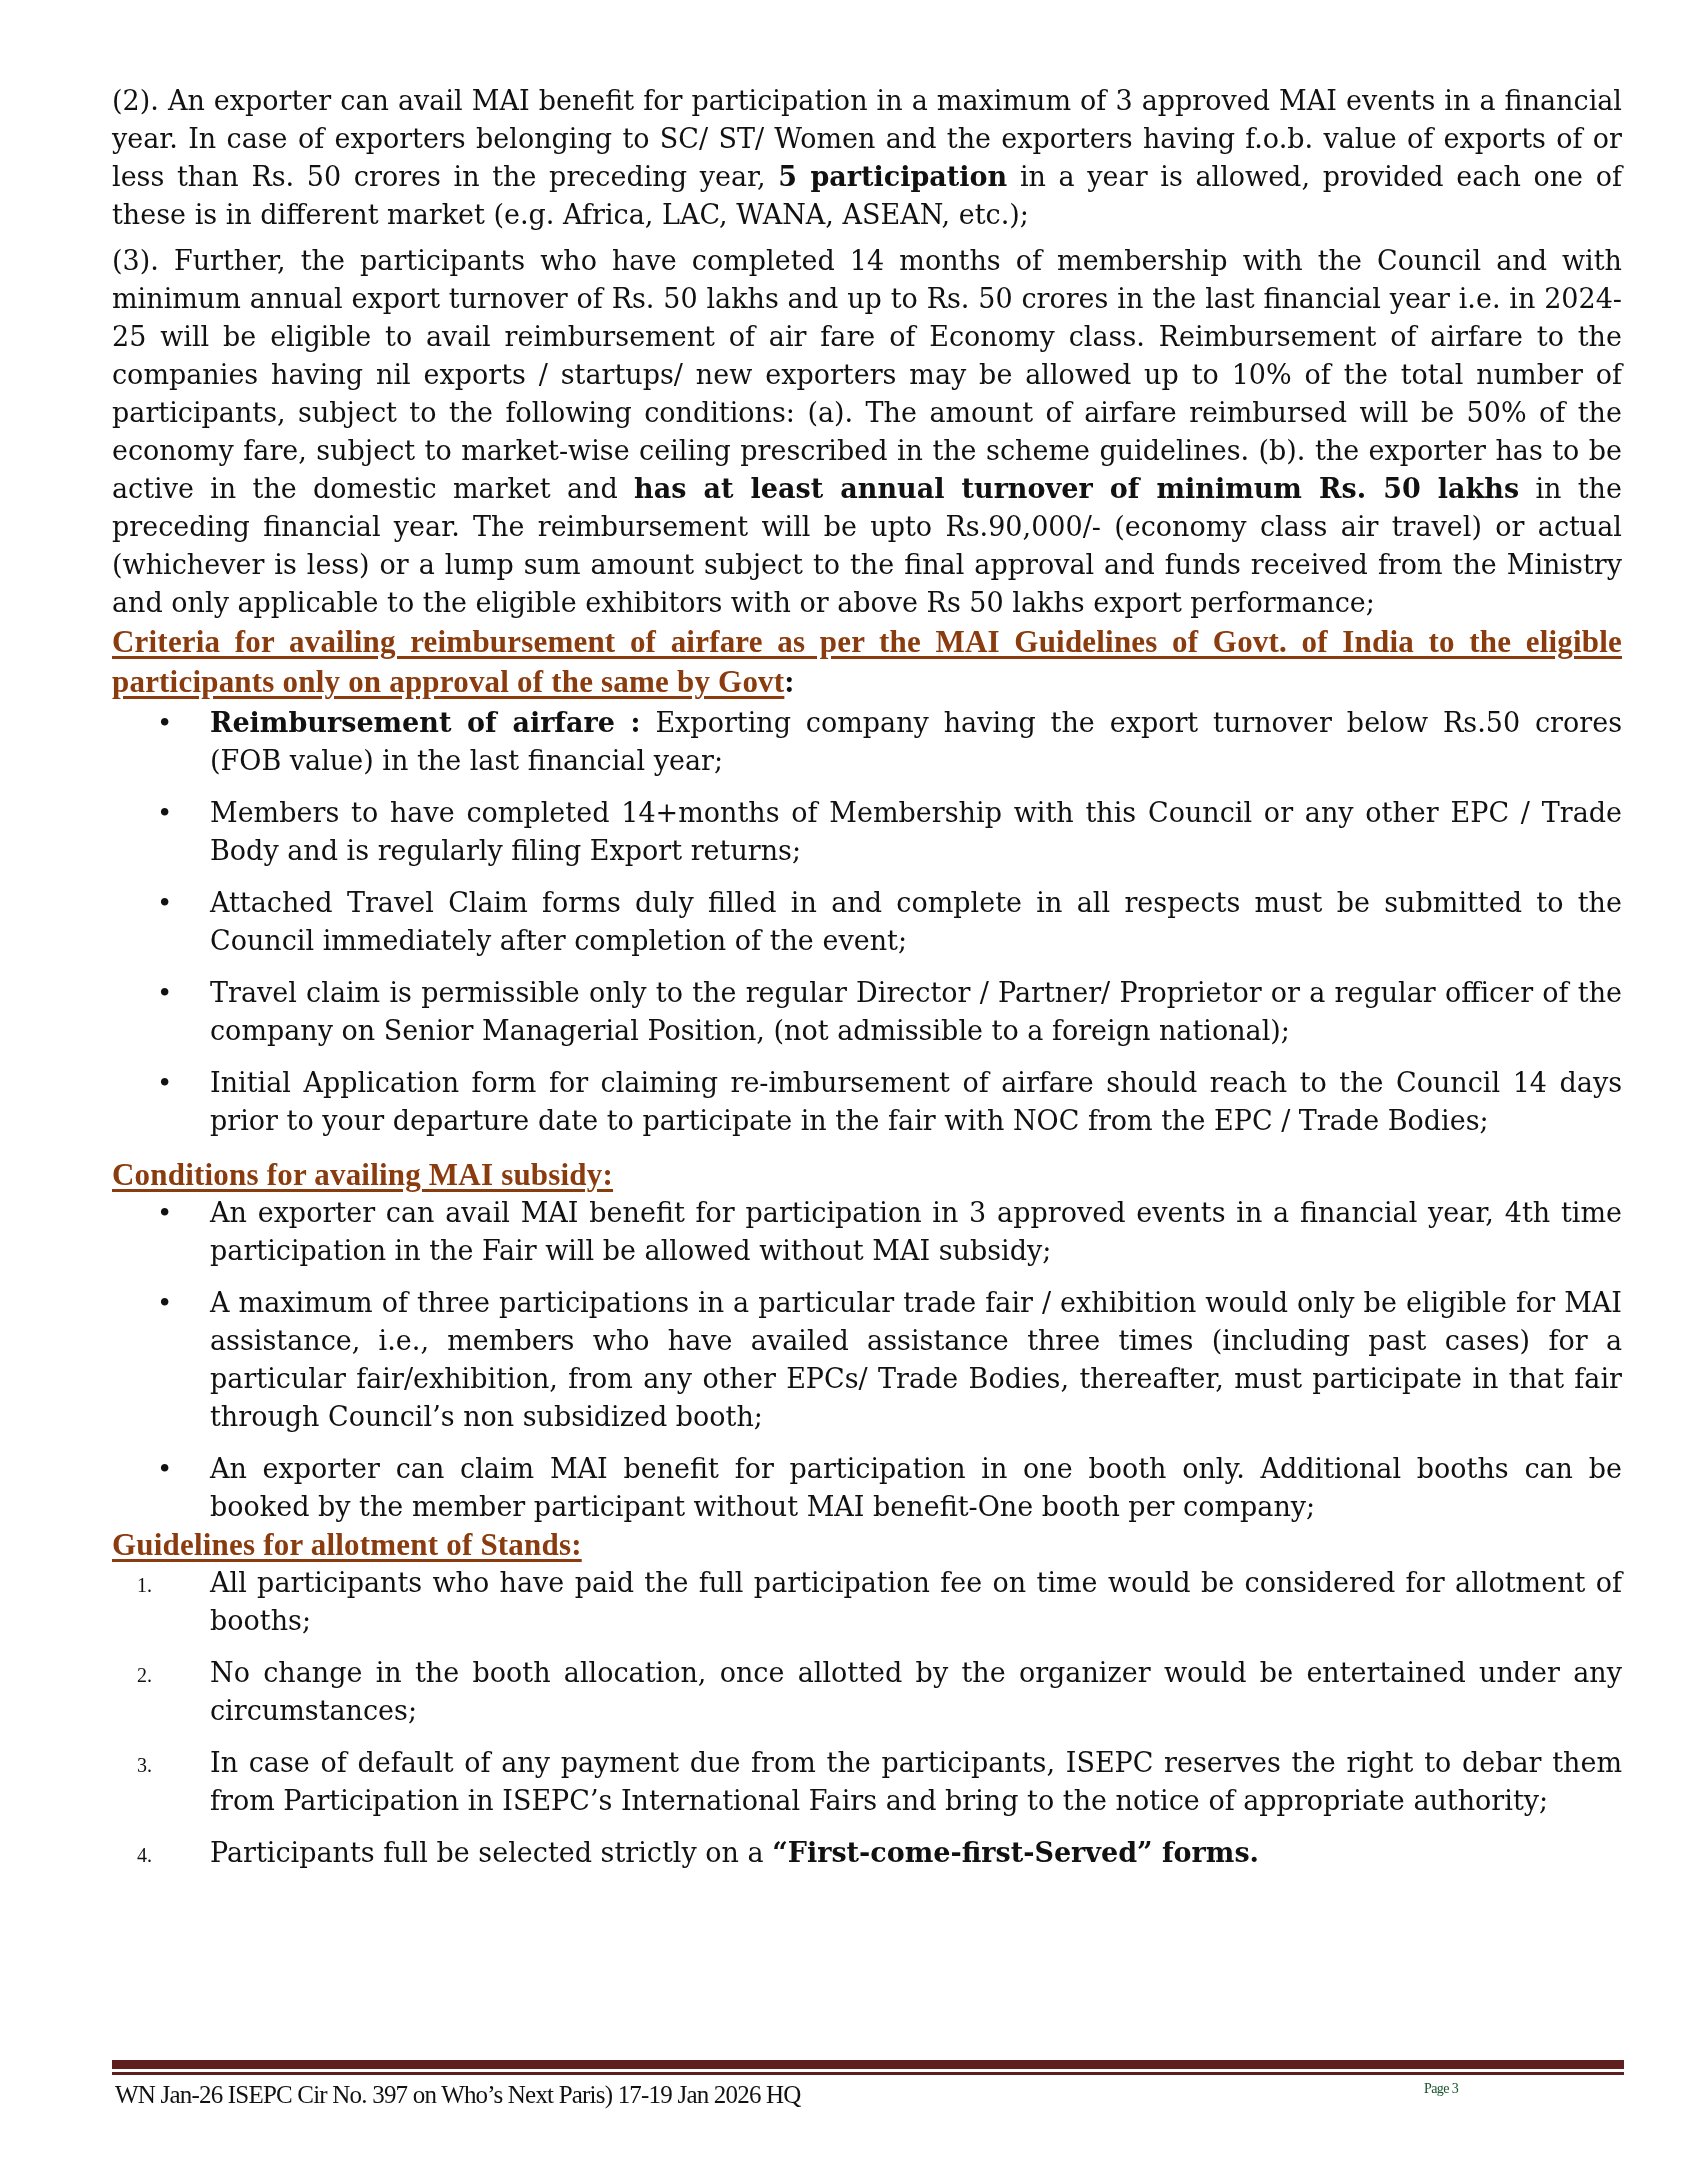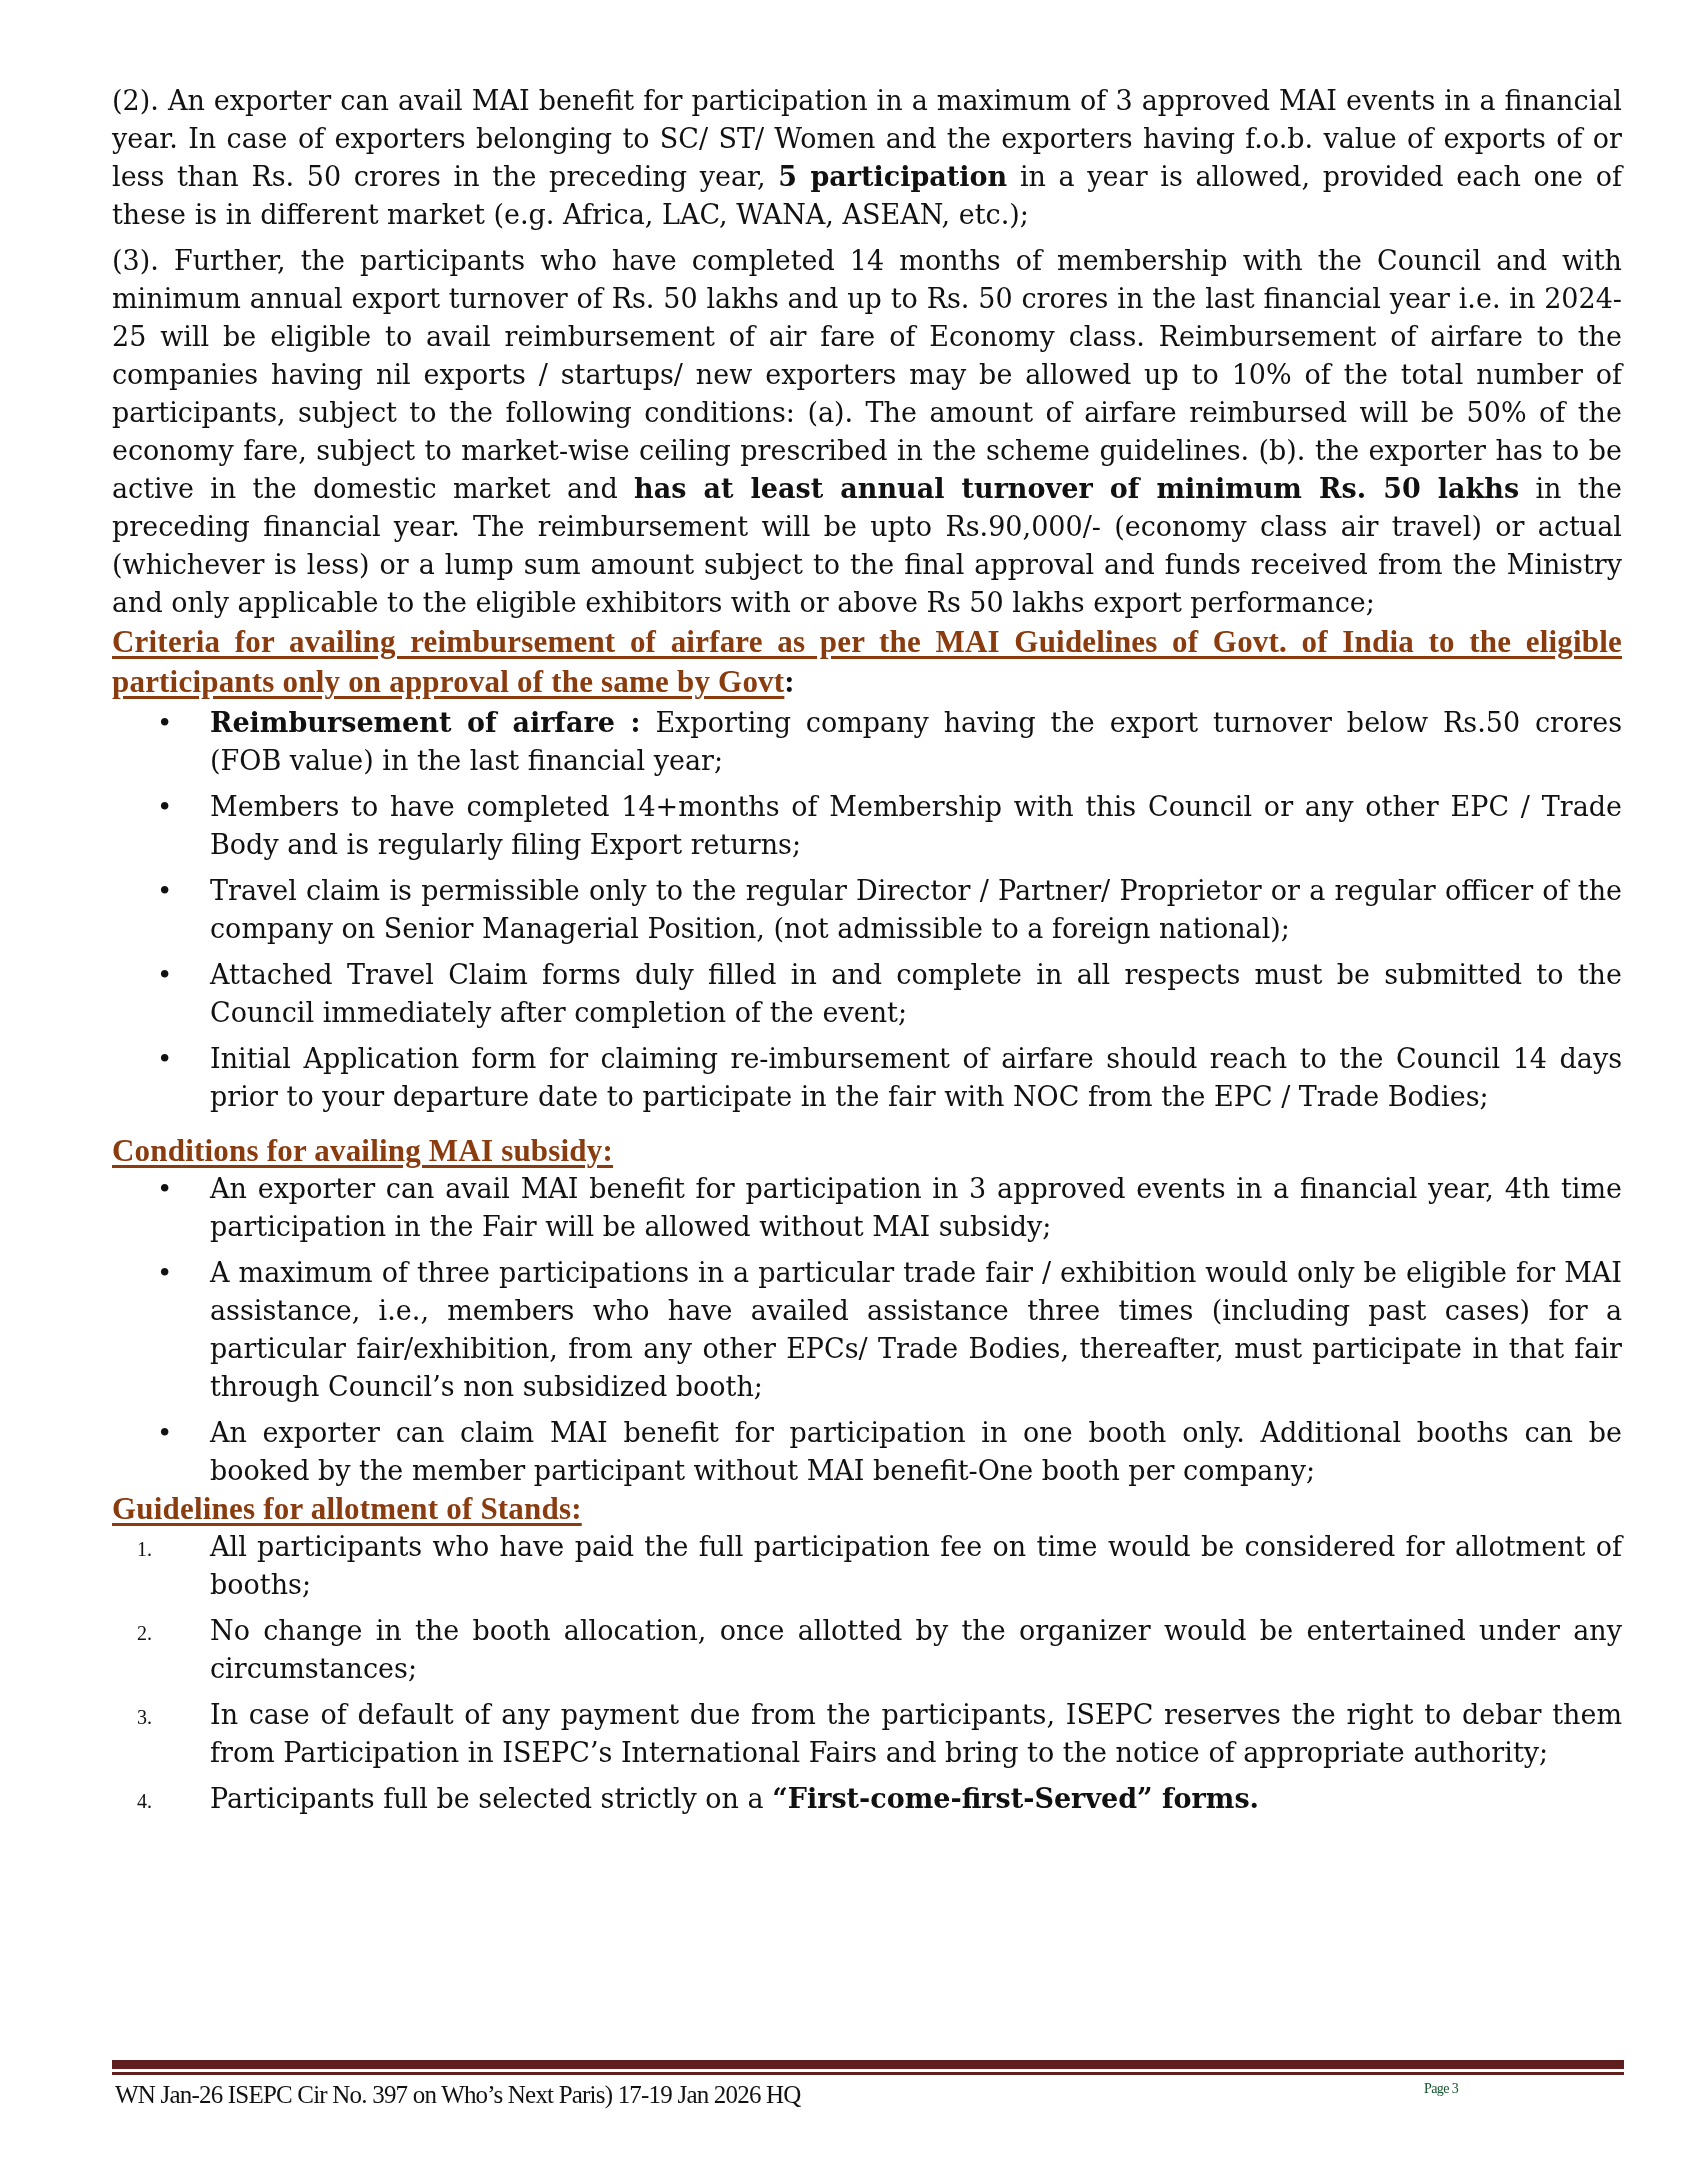--- a/index.html
+++ b/index.html
@@ -4,21 +4,21 @@
 <style>
   html, body { margin:0; padding:0; background:#ffffff; }
   body { width:1683px; height:2178px; position:relative; overflow:hidden;
          font-family:"DejaVu Serif", serif; color:#111; }
   .page { position:absolute; left:112px; top:82px; width:1510px; font-size:27px; line-height:38px; }
   p { margin:0; text-align:justify; }
   .para + .para { margin-top:8px; }
   .heading { color:#8a3c0f; font-weight:bold; text-decoration:underline; text-decoration-thickness:3px; text-underline-offset:4px; font-family:"Liberation Serif", serif; font-size:31px; letter-spacing:0.2px; }
   ul, ol { margin:0; padding:0; list-style:none; }
   li { position:relative; padding-left:98px; text-align:justify; }
-  li + li { margin-top:8px; }
+  li + li { margin-top:14px; }
   .bullet::before { content:"\2022"; position:absolute; left:45px; top:0; font-size:26px; }
   .num { position:absolute; left:25px; top:2px; font-size:20px; font-family:"Liberation Serif", serif; }
   b { font-weight:bold; }
   .footer-rule-thick { position:absolute; left:112px; top:2060px; width:1512px; height:9px; background:#5f1f1f; }
   .footer-rule-thin { position:absolute; left:112px; top:2072px; width:1512px; height:3px; background:#5f1f1f; }
   .footer-left { position:absolute; left:115px; top:2081px; font-family:Liberation Serif, serif; font-size:25px; letter-spacing:-0.8px; color:#111; }
   .footer-right { position:absolute; left:1424px; top:2081px; font-family:"Liberation Serif", serif; font-size:14px; letter-spacing:-0.6px; color:#14532d; }
 </style>
 </head>
 <body>
@@ -27,22 +27,22 @@
 
   <p class="para"><span>(2). An exporter can avail MAI benefit for participation in a maximum of 3 approved MAI events in a financial year. In case of exporters belonging to SC/ ST/ Women and the exporters having f.o.b. value of exports of or less than Rs. 50 crores in the preceding year, </span><b>5 participation</b><span> in a year is allowed, provided each one of these is in different market (e.g. Africa, LAC, WANA, ASEAN, etc.);</span></p>
 
   <p class="para"><span>(3). Further, the participants who have completed 14 months of membership with the Council and with minimum annual export turnover of Rs. 50 lakhs and up to Rs. 50 crores in the last financial year i.e. in 2024-25 will be eligible to avail reimbursement of air fare of Economy class. Reimbursement of airfare to the companies having nil exports / startups/ new exporters may be allowed up to 10% of the total number of participants, subject to the following conditions: (a). The amount of airfare reimbursed will be 50% of the economy fare, subject to market-wise ceiling prescribed in the scheme guidelines. (b). the exporter has to be active in the domestic market and </span><b>has at least annual turnover of minimum Rs. 50 lakhs</b><span> in the preceding financial year. The reimbursement will be upto Rs.90,000/- (economy class air travel) or actual (whichever is less) or a lump sum amount subject to the final approval and funds received from the Ministry and only applicable to the eligible exhibitors with or above Rs 50 lakhs export performance;</span></p>
 
   <p class="heading" style="margin-top:0; line-height:40px;"><span>Criteria for availing reimbursement of airfare as per the MAI Guidelines of Govt. of India to the eligible participants only on approval of the same by Govt</span><span style="text-decoration:none; display:inline-block; color:#111;">:</span></p>
 
   <ul style="margin-top:2px;">
     <li class="bullet"><b>Reimbursement of airfare :</b><span> Exporting company having the export turnover below Rs.50 crores (FOB value) in the last financial year;</span></li>
     <li class="bullet">Members to have completed 14+months of Membership with this Council or any other EPC / Trade Body and is regularly filing Export returns;</li>
+    <li class="bullet">Attached Travel Claim forms duly filled in and complete in all respects must be submitted to the Council immediately after completion of the event;</li>
     <li class="bullet">Travel claim is permissible only to the regular Director / Partner/ Proprietor or a regular officer of the company on Senior Managerial Position, (not admissible to a foreign national);</li>
-    <li class="bullet">Attached Travel Claim forms duly filled in and complete in all respects must be submitted to the Council immediately after completion of the event;</li>
     <li class="bullet">Initial Application form for claiming re-imbursement of airfare should reach to the Council 14 days prior to your departure date to participate in the fair with NOC from the EPC / Trade Bodies;</li>
   </ul>
 
   <p class="heading" style="margin-top:16px;">Conditions for availing MAI subsidy:</p>
 
   <ul>
     <li class="bullet">An exporter can avail MAI benefit for participation in 3 approved events in a financial year, 4th time participation in the Fair will be allowed without MAI subsidy;</li>
     <li class="bullet">A maximum of three participations in a particular trade fair / exhibition would only be eligible for MAI assistance, i.e., members who have availed assistance three times (including past cases) for a particular fair/exhibition, from any other EPCs/ Trade Bodies, thereafter, must participate in that fair through Council’s non subsidized booth;</li>
     <li class="bullet">An exporter can claim MAI benefit for participation in one booth only. Additional booths can be booked by the member participant without MAI benefit-One booth per company;</li>
   </ul>

